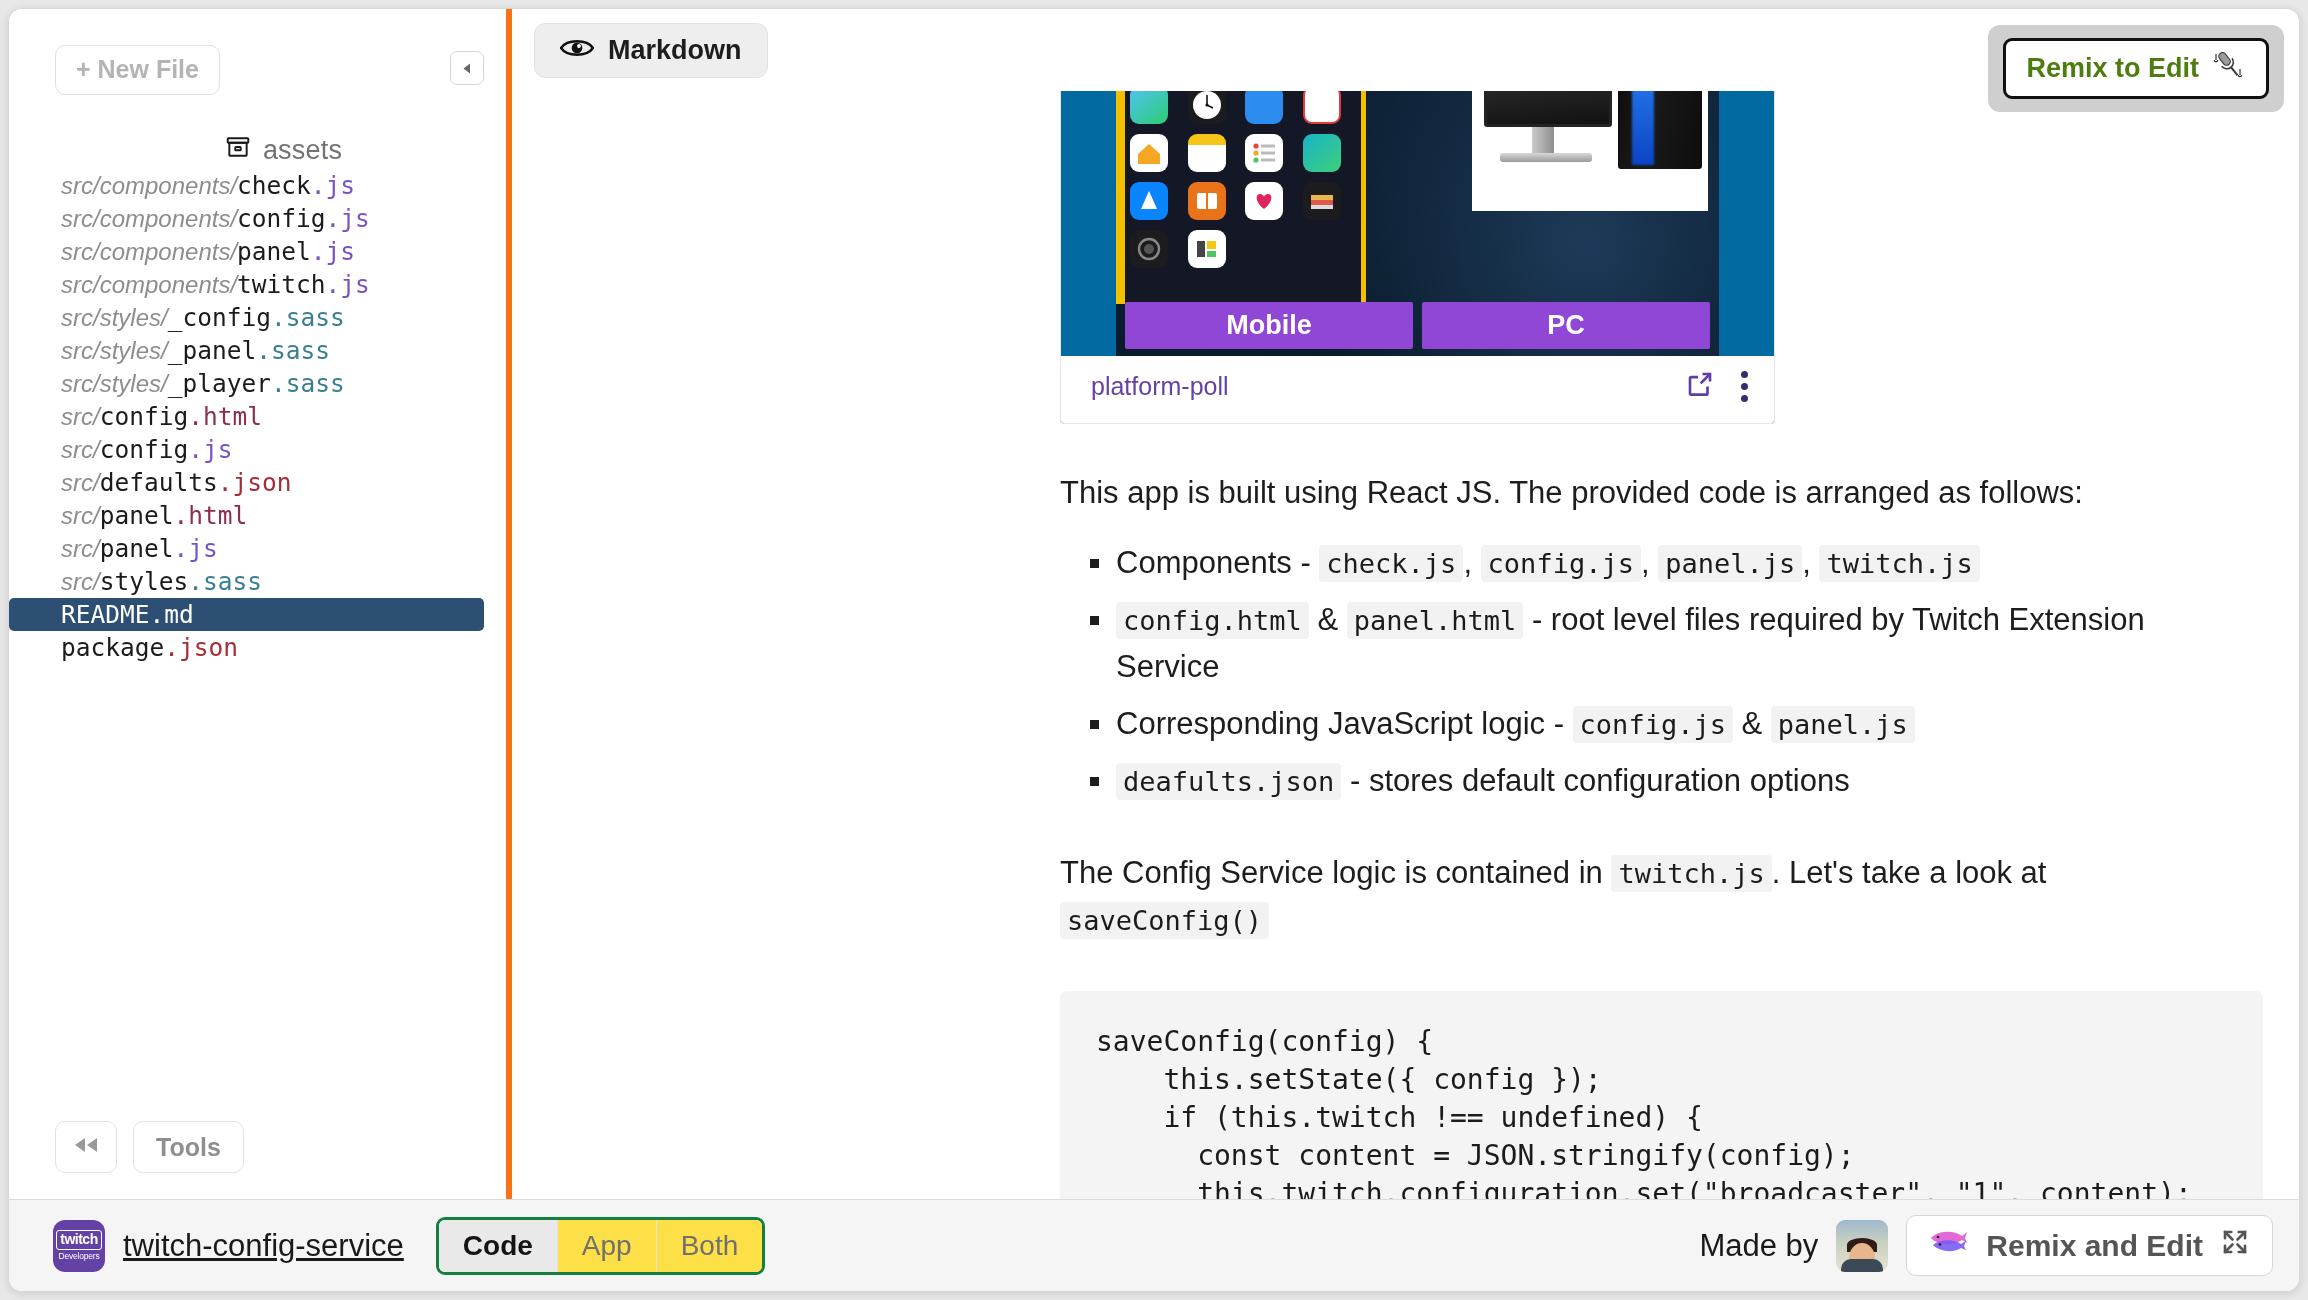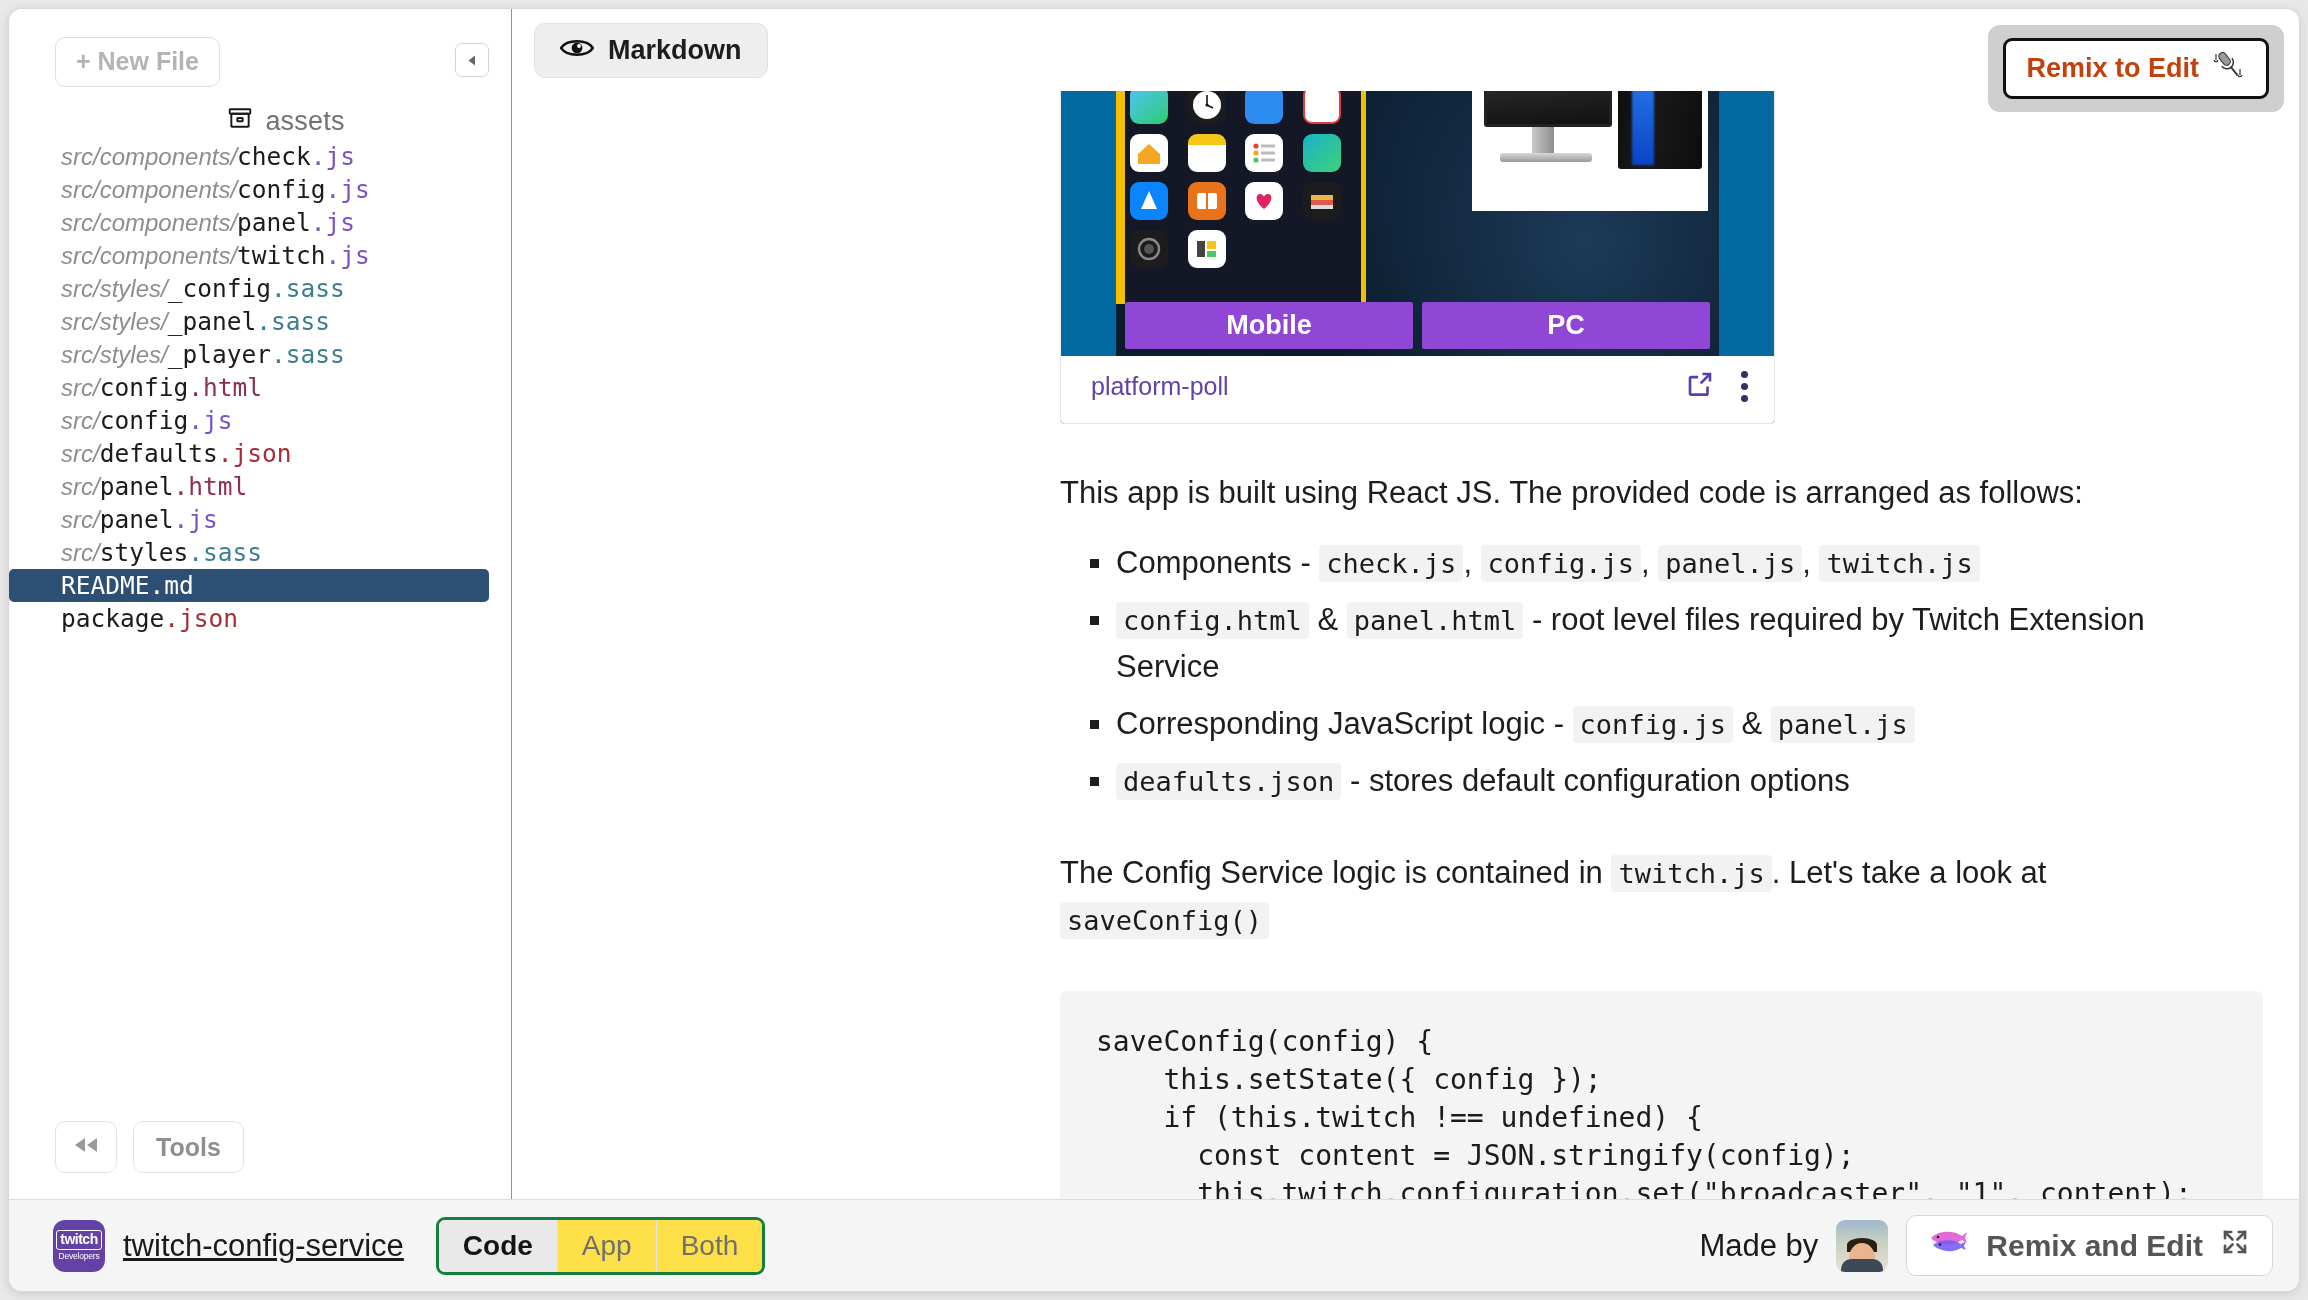--- a/index.html
+++ b/index.html
@@ -31,25 +31,26 @@
     display: flex;
     min-height: 0;
     position: relative;
   }
 
   
   .sidebar {
     width: 503px;
     flex: 0 0 503px;
     background: #ffffff;
-    border-right: 1px solid #f97316;
+    border-right: 6px solid #f97316;
     display: flex;
     flex-direction: column;
     position: relative;
-    padding-top: 28px;
+    padding-top: 36px;
+    gap: 21px;
   }
 
   .sidebar-top {
     display: flex;
     align-items: flex-start;
     justify-content: space-between;
     padding: 0 22px 0 46px;
     height: 60px;
   }
 
@@ -197,21 +198,21 @@
     border-radius: 12px;
     padding: 13px 15px;
   }
   .remix-top-btn {
     background: #ffffff;
     border: 3px solid #111;
     border-radius: 9px;
     padding: 8px 20px;
     font-size: 27px;
     font-weight: 700;
-    color: #c2410c;
+    color: #4d7c0f;
     display: inline-flex;
     align-items: center;
     gap: 13px;
     cursor: pointer;
     white-space: nowrap;
   }
 
   
   .doc {
     flex: 1 1 auto;

